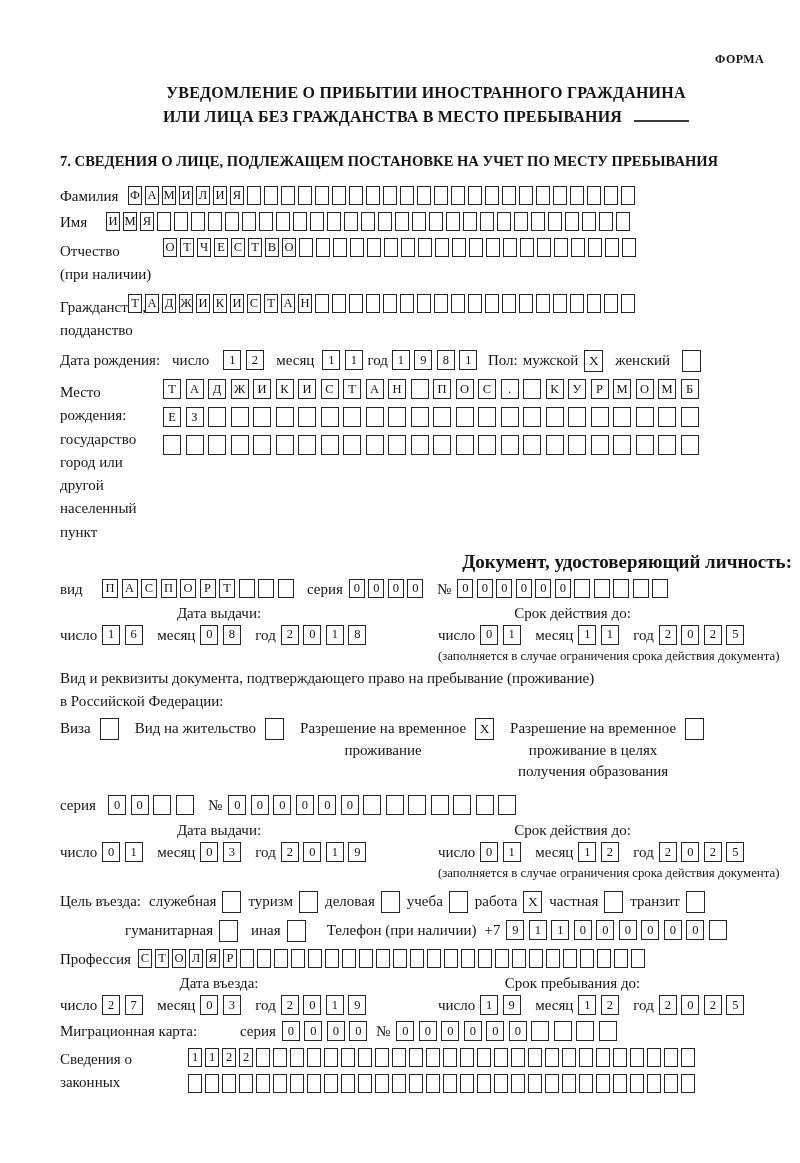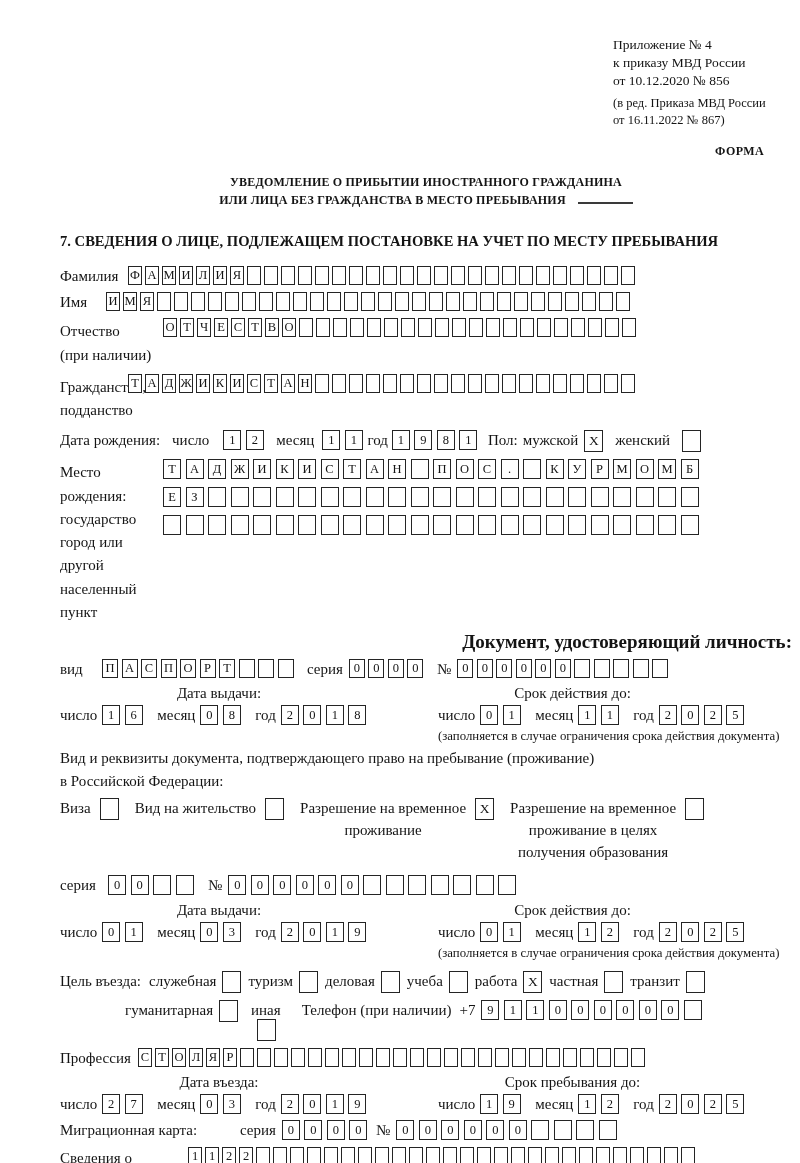--- a/index.html
+++ b/index.html
@@ -9,21 +9,21 @@
     font-family:"Liberation Serif", serif; font-size:15px; overflow:hidden;
   }
   .page { padding:36px 8px 0 60px; }
 
   
   .hdr { margin-left:553px; font-size:13.5px; line-height:1.35; }
   .hdr .small { font-size:12.5px; }
   .hdr .gap { margin-top:4px; }
   .forma { text-align:right; padding-right:28px; font-weight:bold; font-size:12px; margin-top:16px; letter-spacing:.4px; }
 
-  .title { text-align:center; font-weight:bold; font-size:12px; line-height:1.5; margin-top:14px; letter-spacing:.2px; }
+  .title { text-align:center; font-weight:bold; font-size:16px; line-height:1.5; margin-top:14px; letter-spacing:.2px; }
   .t-underline { display:inline-block; width:55px; border-bottom:2px solid #3a3a3a; margin-left:12px; }
 
   .sec1 { font-weight:bold; font-size:14.6px; margin-top:24px; margin-bottom:16px; }
 
   .row { display:flex; align-items:flex-start; margin-bottom:7px;font-family:Liberation Serif, serif; }
   .lbl { flex:0 0 auto; padding-top:2px; }
   .w68 { width:68px; } .w46 { width:46px; } .w103 { width:103px; }
   .lbl2 { display:flex; flex-direction:column; line-height:1.55; flex:0 0 auto; padding-top:2px; }
 
   .cells { display:flex; flex-wrap:nowrap; flex:0 0 auto; }
@@ -69,27 +69,20 @@
   .replbl { width:128px; flex:0 0 auto; line-height:1.55; }
   .reprows .cells { margin-bottom:7px; }
   .docheading { text-align:right; font-weight:bold; font-size:19px; margin:4px 0 6px; }
   .mt8 { margin-top:8px; }
 </style>
 </head>
 <body>
 
 <div class="page">
 
-  <div class="hdr">
-    <div>Приложение № 4</div>
-    <div>к приказу МВД России</div>
-    <div>от 10.12.2020 № 856</div>
-    <div class="small gap">(в ред. Приказа МВД России</div>
-    <div class="small">от 16.11.2022 № 867)</div>
-  </div>
 
   <div class="forma">ФОРМА</div>
 
   <div class="title">
     <div>УВЕДОМЛЕНИЕ О ПРИБЫТИИ ИНОСТРАННОГО ГРАЖДАНИНА</div>
     <div><span>ИЛИ ЛИЦА БЕЗ ГРАЖДАНСТВА В МЕСТО ПРЕБЫВАНИЯ</span><span class="t-underline"></span></div>
   </div>
 
   <div class="sec1">7. СВЕДЕНИЯ О ЛИЦЕ, ПОДЛЕЖАЩЕМ ПОСТАНОВКЕ НА УЧЕТ ПО МЕСТУ ПРЕБЫВАНИЯ</div>
 
@@ -577,21 +570,21 @@
         <span class="polbl">транзит</span>
         <span class="cbox"></span>
       </span>
   </div>
 
   <div class="row indent65">
     <span class="po">
         <span class="polbl">гуманитарная</span>
         <span class="cbox"></span>
       </span>
-    <span class="po" style="margin-left:6px;flex-direction:column;">
+    <span class="po" style="margin-left:6px;">
         <span class="polbl">иная</span>
         <span class="cbox"></span>
       </span>
     <span class="phlbl">Телефон (при наличии)</span>
     <span class="phpre">+7</span>
     <span class="cells wide">
         <span class="cell">9</span>
         <span class="cell">1</span>
         <span class="cell">1</span>
         <span class="cell">0</span>

